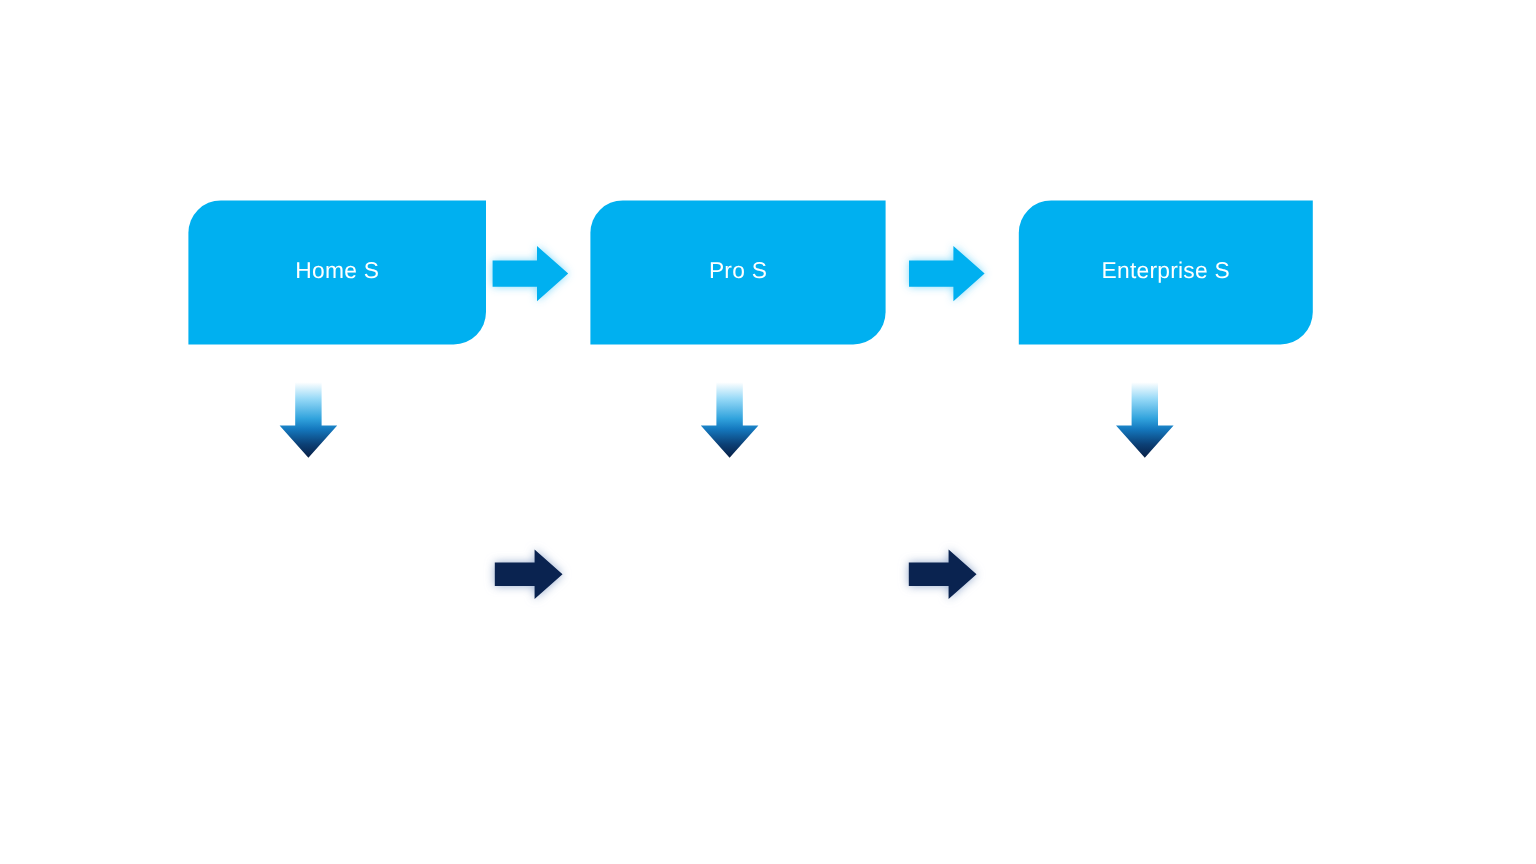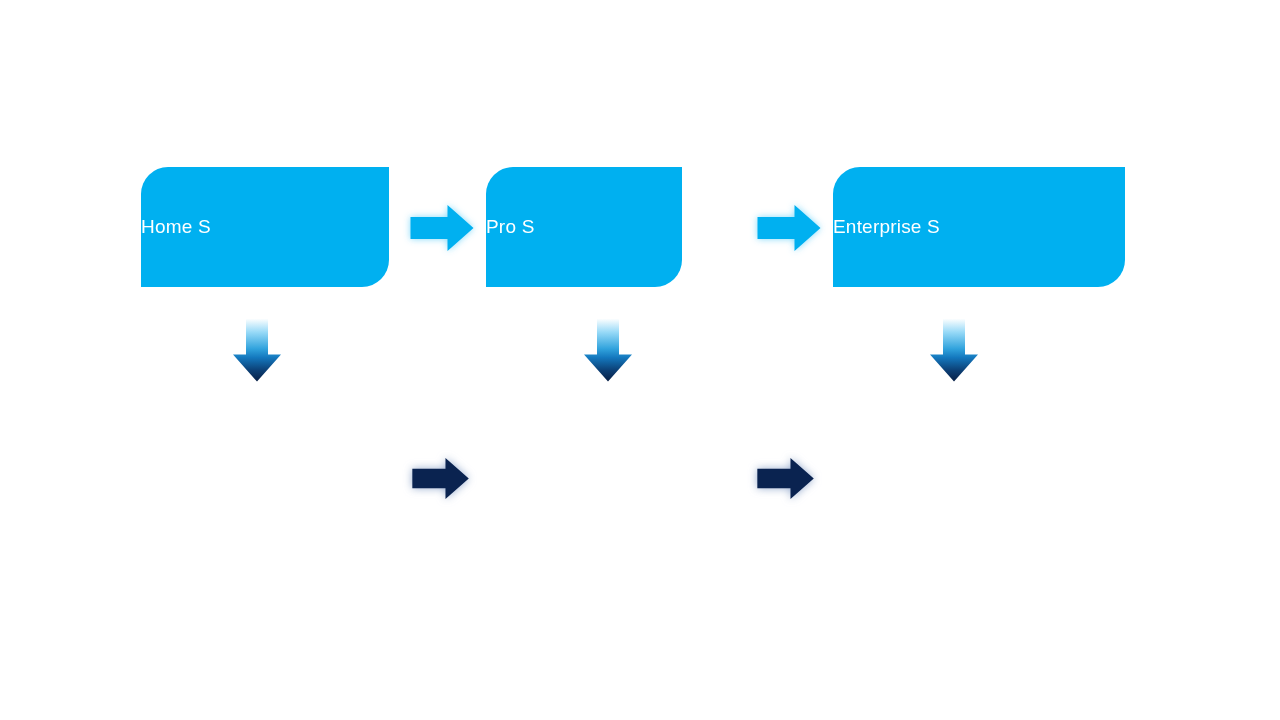--- a/index.html
+++ b/index.html
@@ -8,39 +8,40 @@
     width: 1280px;
     height: 720px;
     background: var(--background, #ffffff);
     font-family: "Liberation Sans", sans-serif;
     overflow: hidden;
   }
   .box {
     position: absolute;
     display: flex;
     align-items: center;
-    justify-content: flex-start;
+    justify-content: center;
     color: var(--label-text, #ffffff);
     font-size: 19px;
     letter-spacing: 0.2px;
+    margin-left: 16px;
   }
   .box.top {
     top: 167px;
     height: 120px;
     background: var(--light-blue, #00B0F0);
     border-radius: 27px 0 27px 0;
   }
   .box.bottom {
     top: 417px;
     height: 119px;
     background: var(--navy, #0A2350);
   }
   .col1 { left: 141px; width: 248px; }
-  .col2 { left: 486px; width: 196px; }
-  .col3 { left: 833px; width: 292px; }
+  .col2 { left: 476px; width: 246px; }
+  .col3 { left: 833px; width: 245px; }
 
   .arrow { position: absolute; overflow: visible; }
 
   .arrow-right-light { top: 204px; width: 65px; height: 48px; }
   .arrow-right-light polygon {
     fill: var(--light-blue, #00B0F0);
   }
   .arrow-right-light { filter: drop-shadow(0 0 3.5px rgba(125, 216, 250, 0.95)); }
   .ar1 { left: 410px; }
   .ar2 { left: 757px; }

